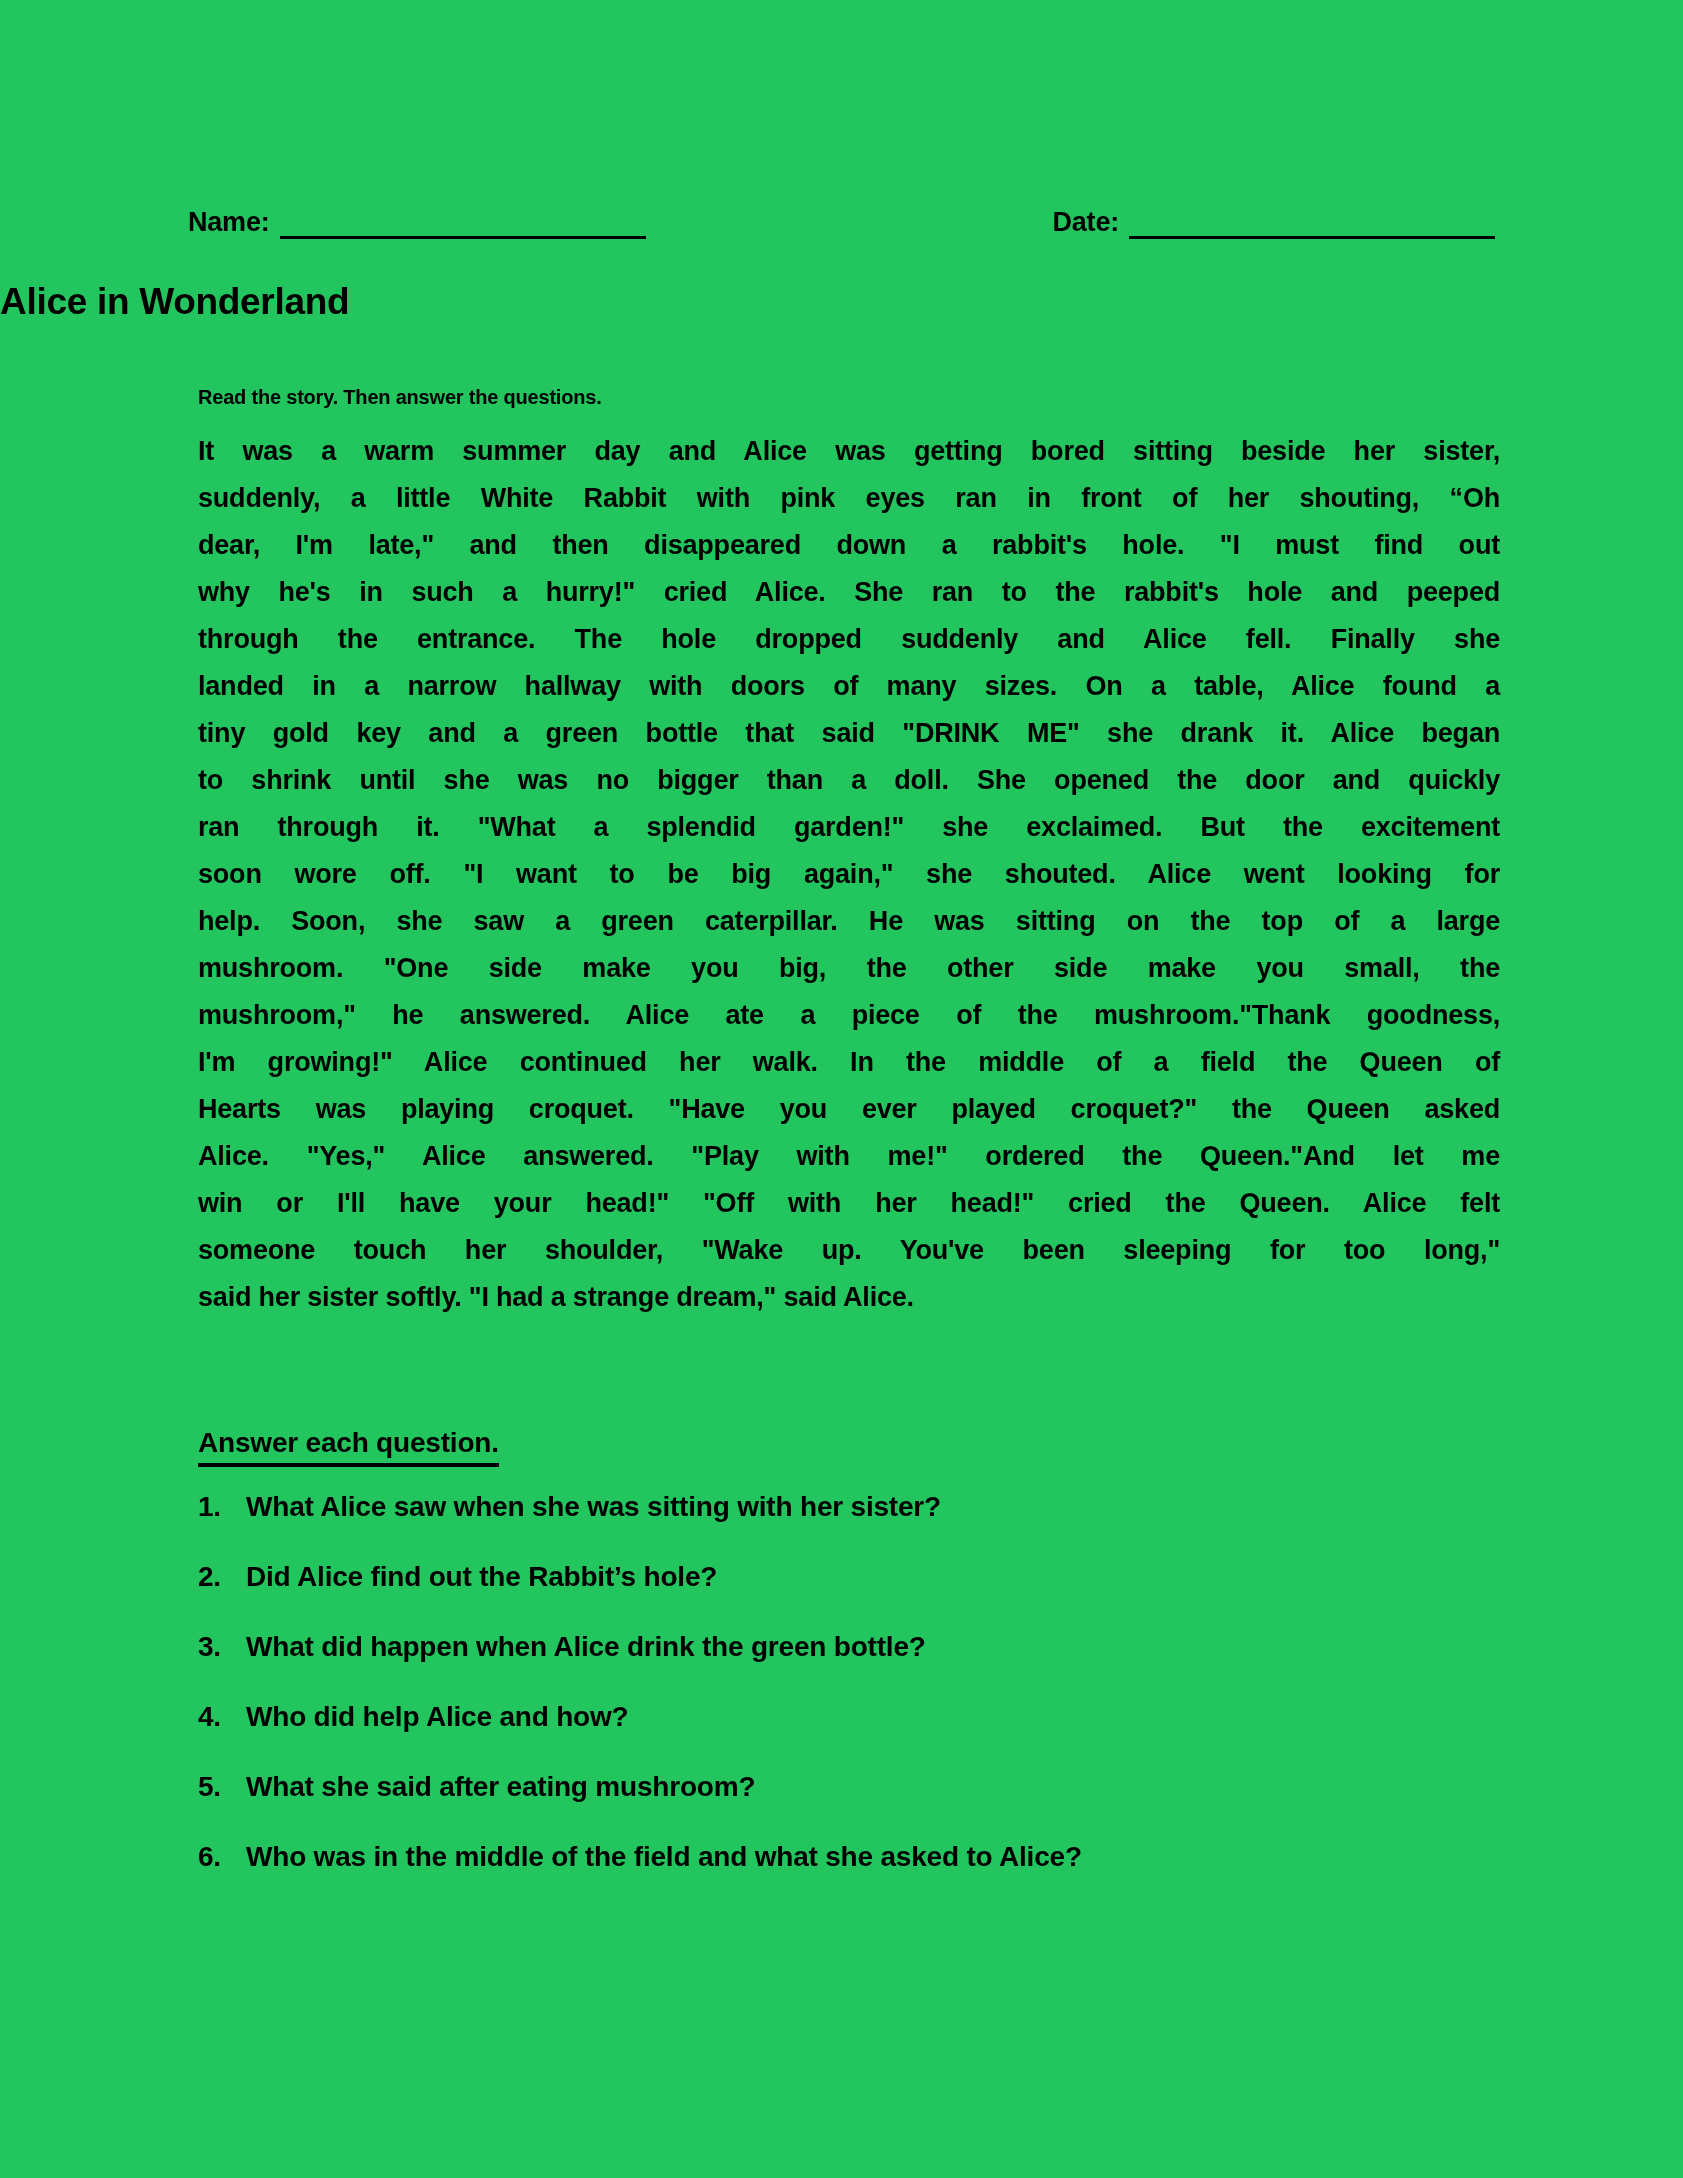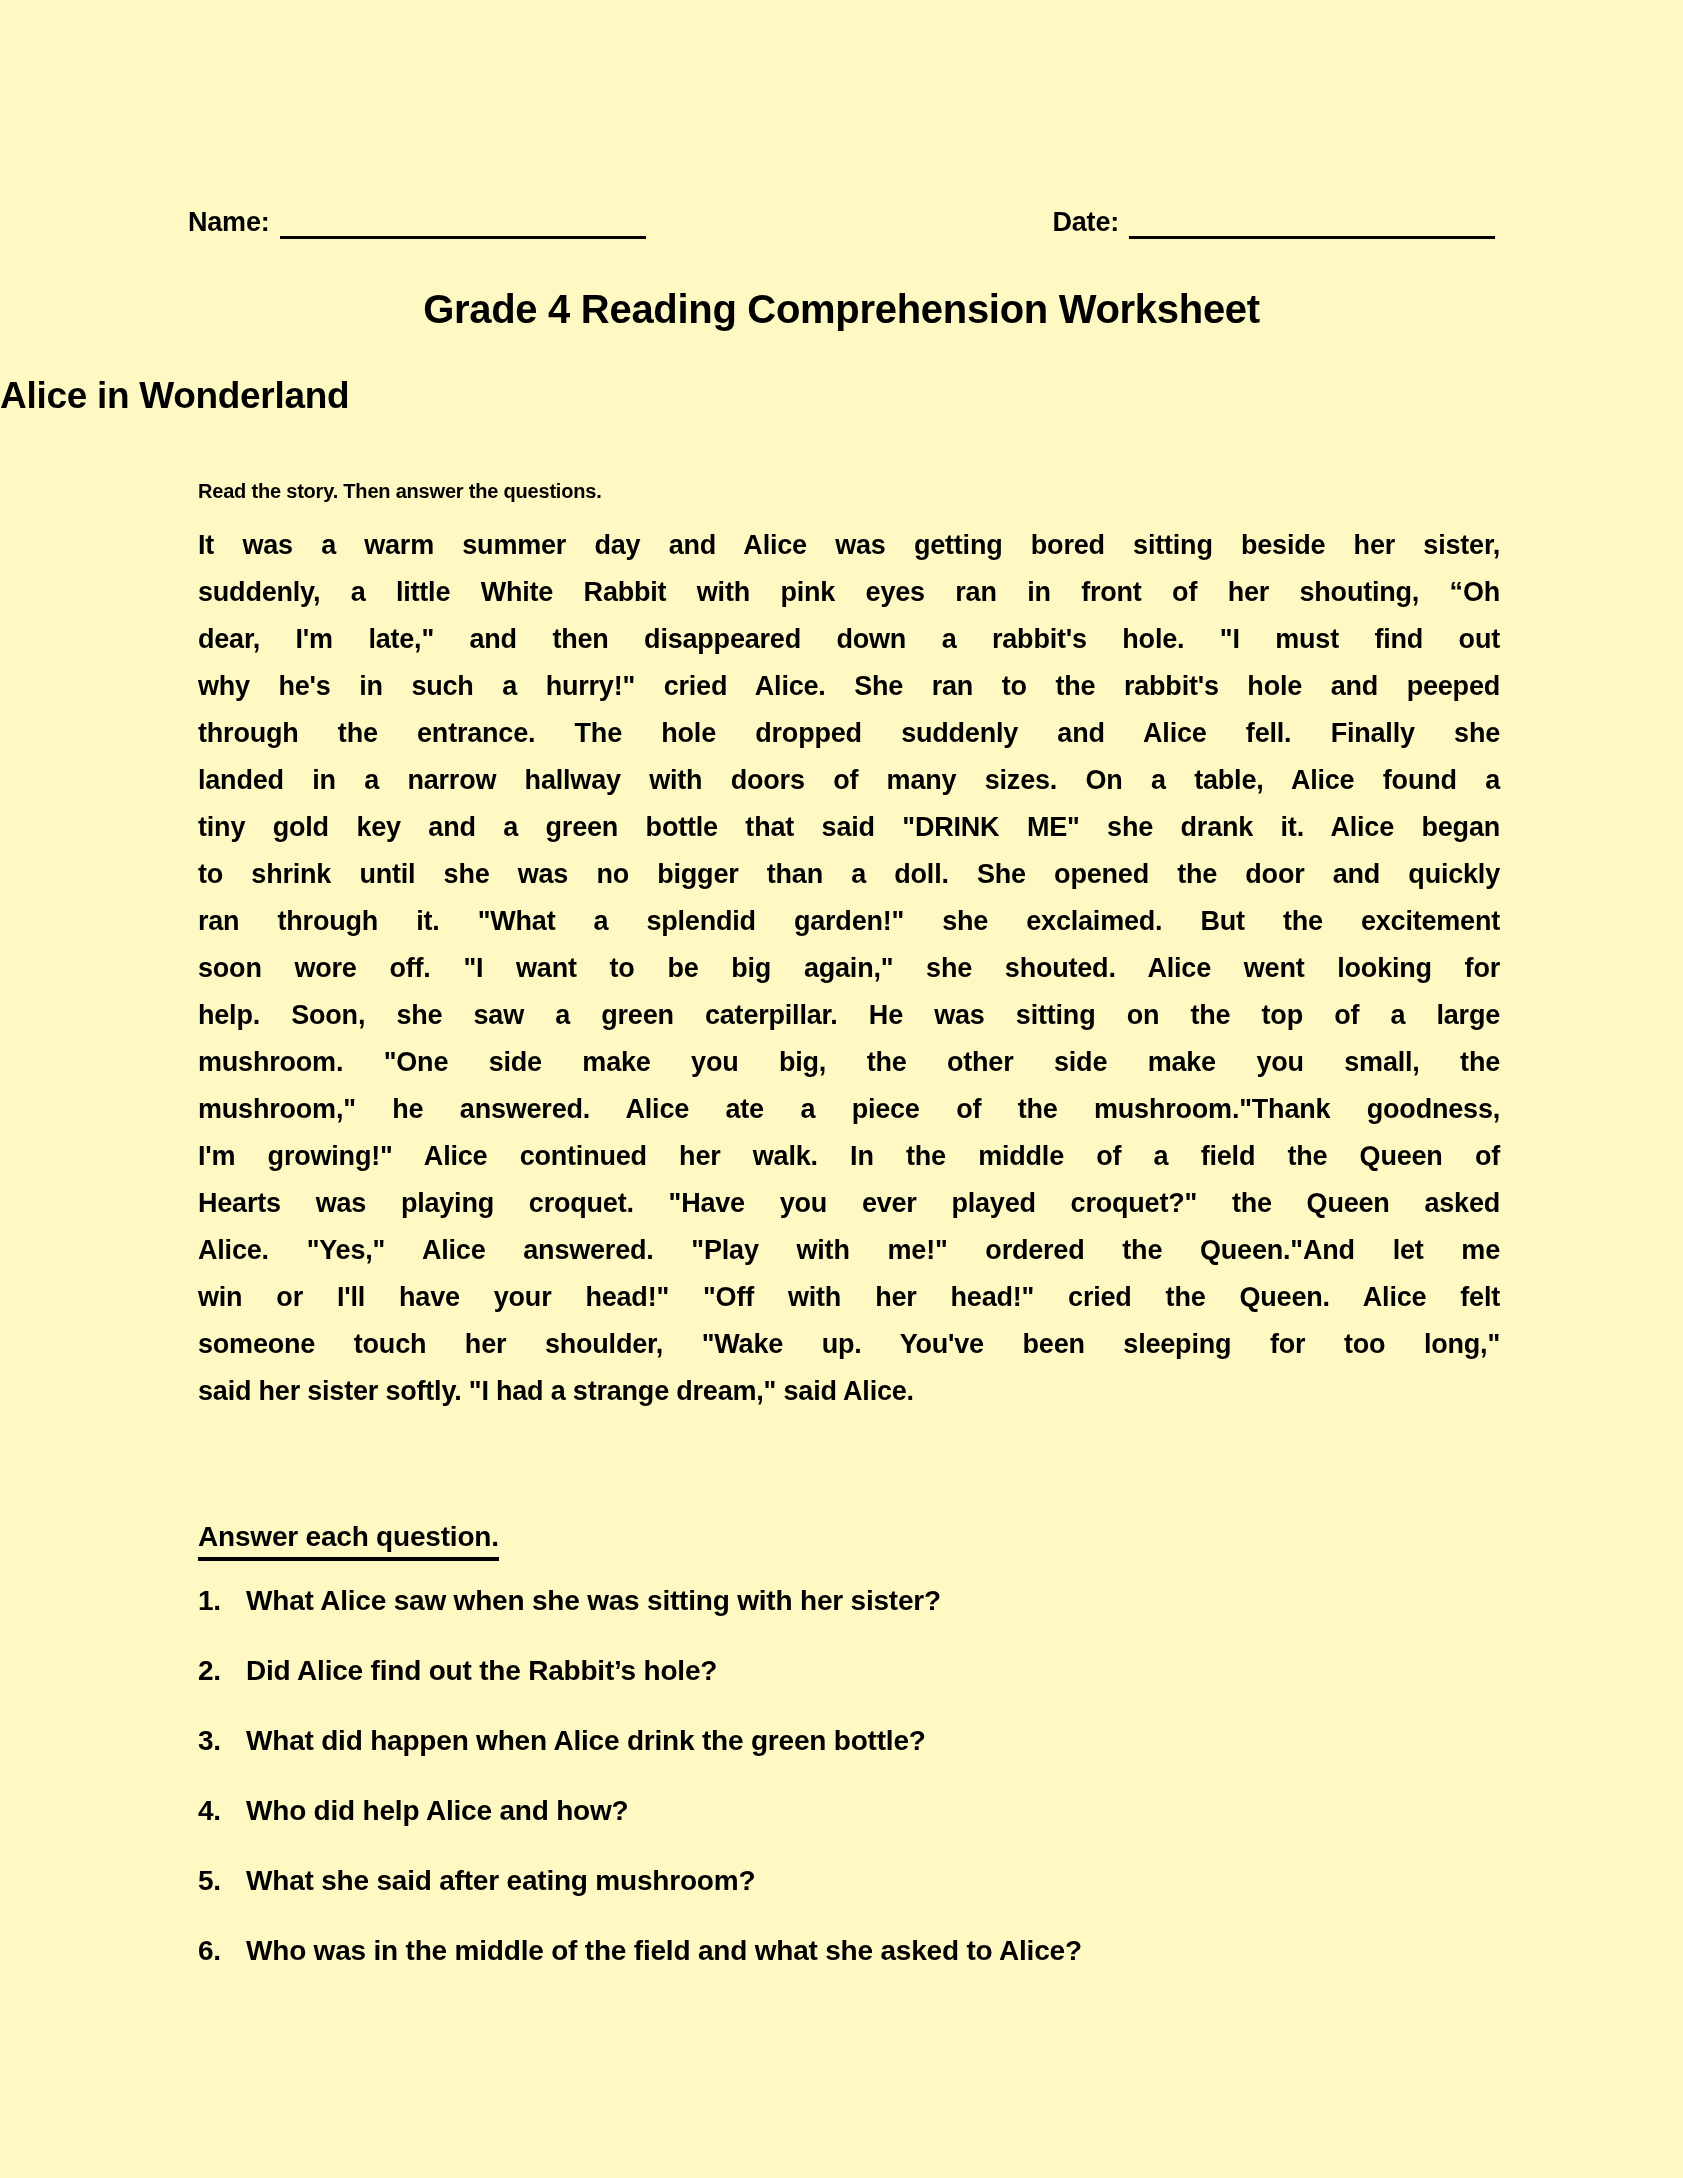--- a/index.html
+++ b/index.html
@@ -1,20 +1,20 @@
 <!DOCTYPE html>
 <html><head>
 <meta charset="utf-8">
 <style>
   html, body { margin: 0; padding: 0; background: #ffffff; }
   .page {
     position: relative;
     width: 1683px;
     height: 2178px;
-    background: #fef9c3;
+    background: #22c55e;
     color: #000000;
     font-family: "Liberation Sans", sans-serif;
     font-weight: 700;
     overflow: hidden;
   }
 
   
   .header-row {
     margin-top: 204px;
     padding: 0 188px;
@@ -121,21 +121,20 @@
     <div class="field">
       <span class="field-label">Name:</span>
       <span class="blank-line"></span>
     </div>
     <div class="field">
       <span class="field-label">Date:</span>
       <span class="blank-line"></span>
     </div>
   </div>
 
-  <div class="page-title">Grade 4 Reading Comprehension Worksheet</div>
 
   <div class="page-subtitle">Alice in Wonderland</div>
 
   <div class="instruction">Read the story. Then answer the questions.</div>
 
   <div class="story">
     <div class="story-line">It was a warm summer day and Alice was getting bored sitting beside her sister,</div>
     <div class="story-line">suddenly, a little White Rabbit with pink eyes ran in front of her shouting, “Oh</div>
     <div class="story-line">dear, I'm late,"  and then disappeared down a rabbit's hole. "I must find out</div>
     <div class="story-line">why he's in such a hurry!" cried Alice. She ran to the rabbit's hole and peeped</div>

